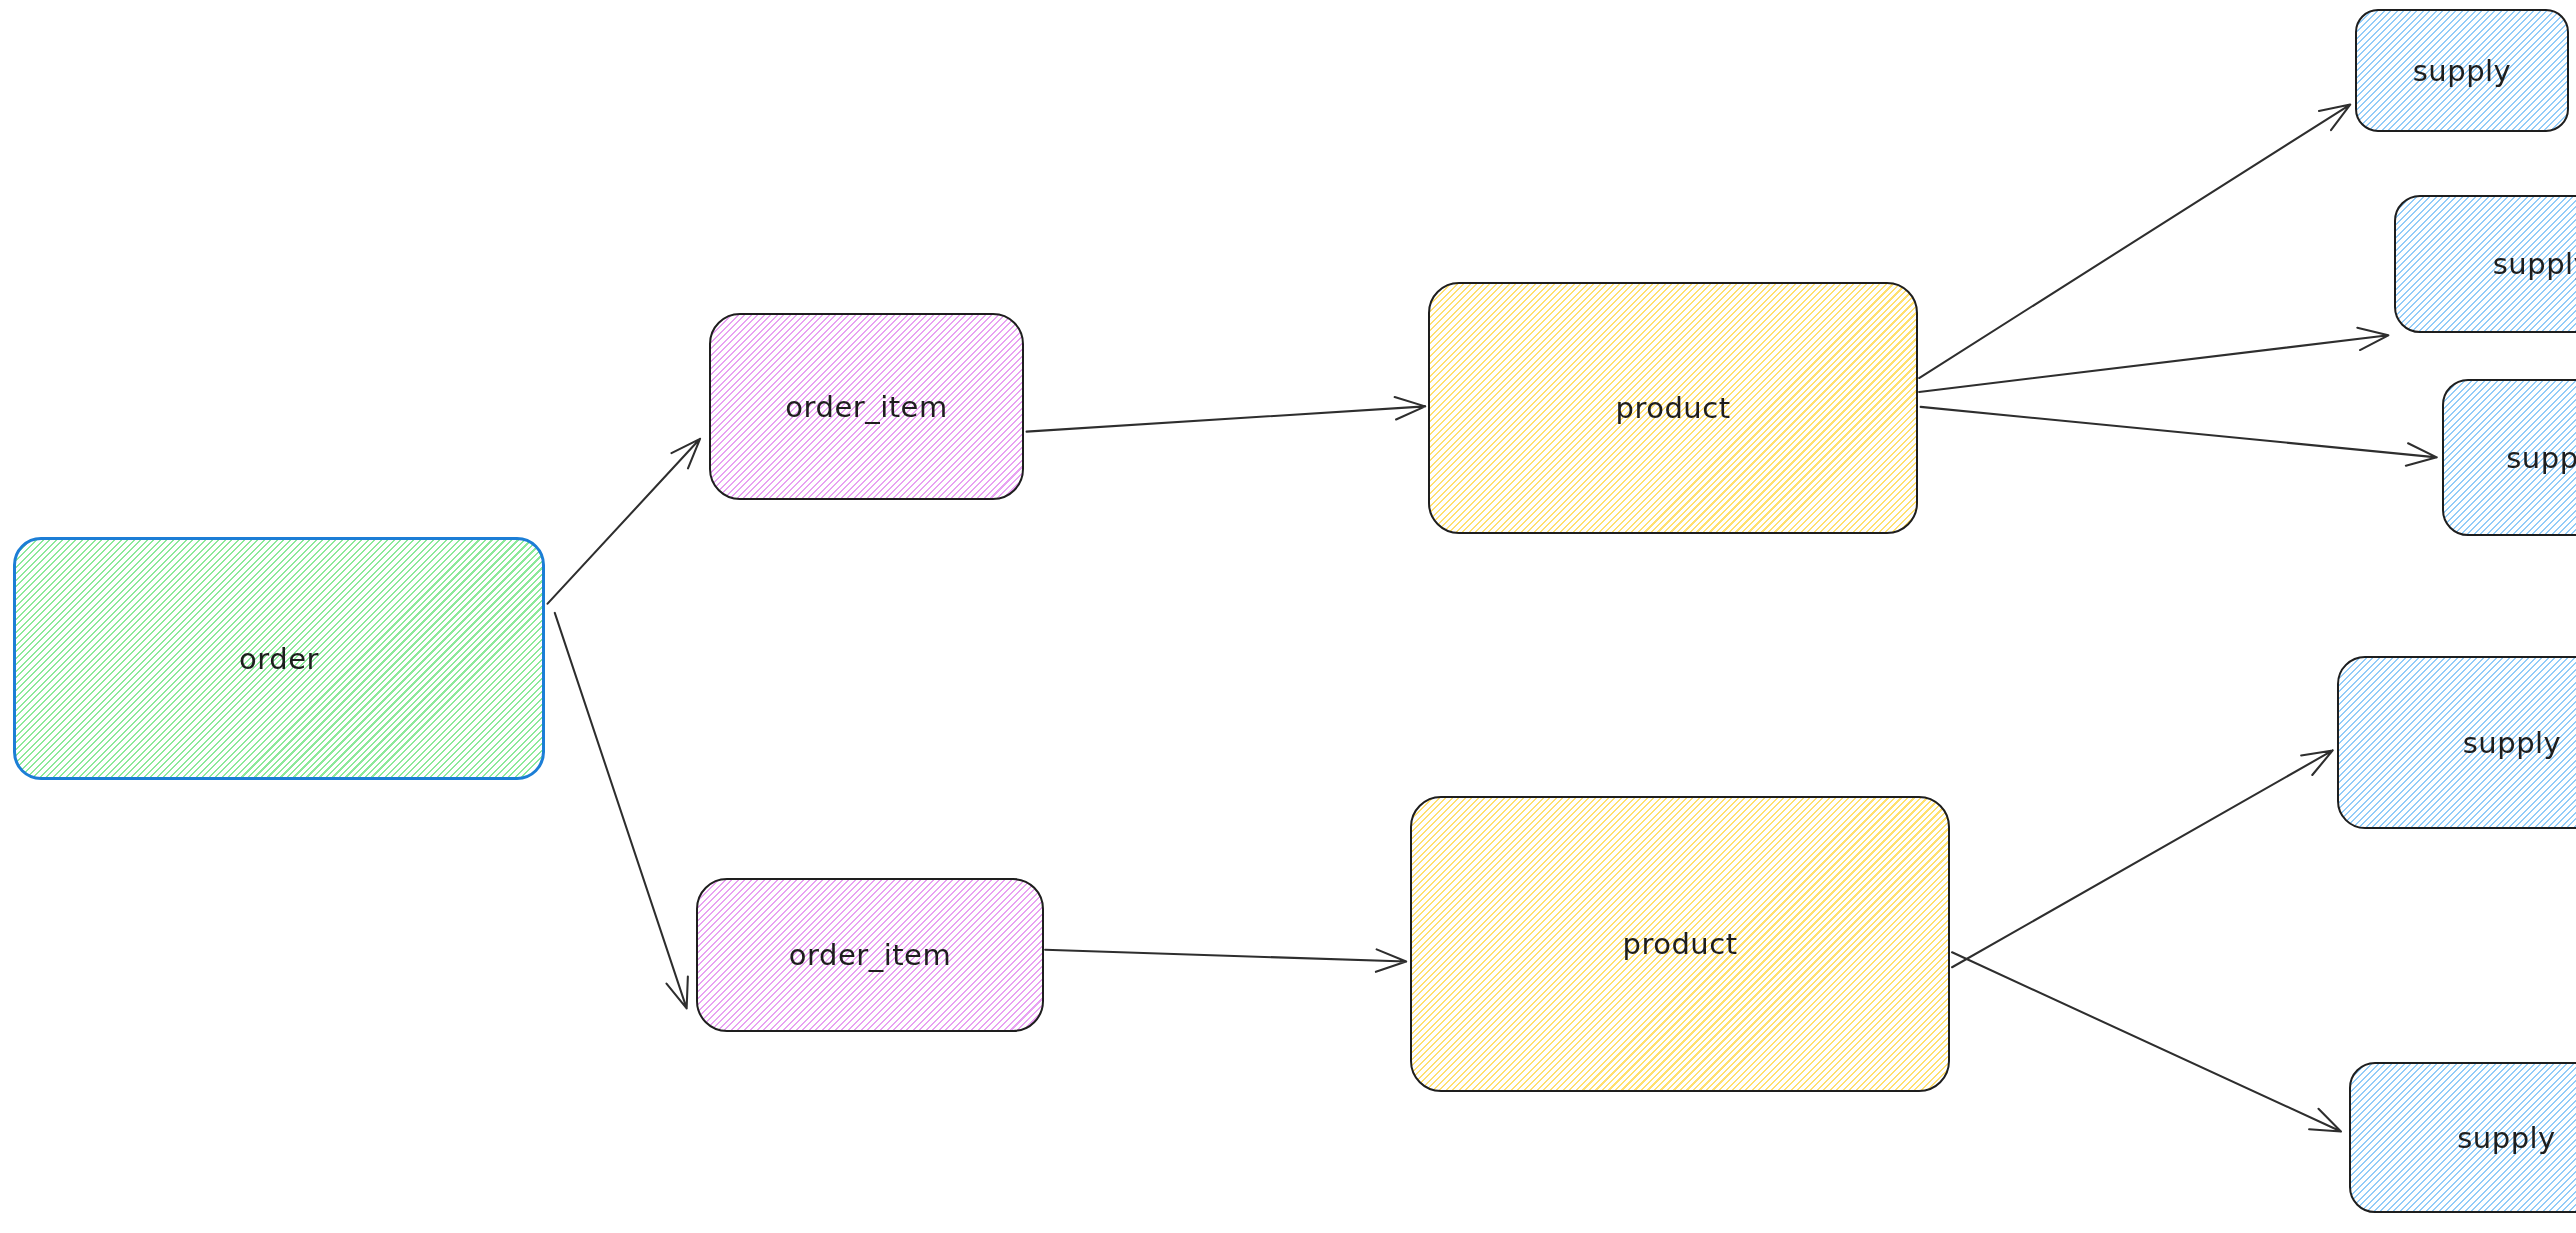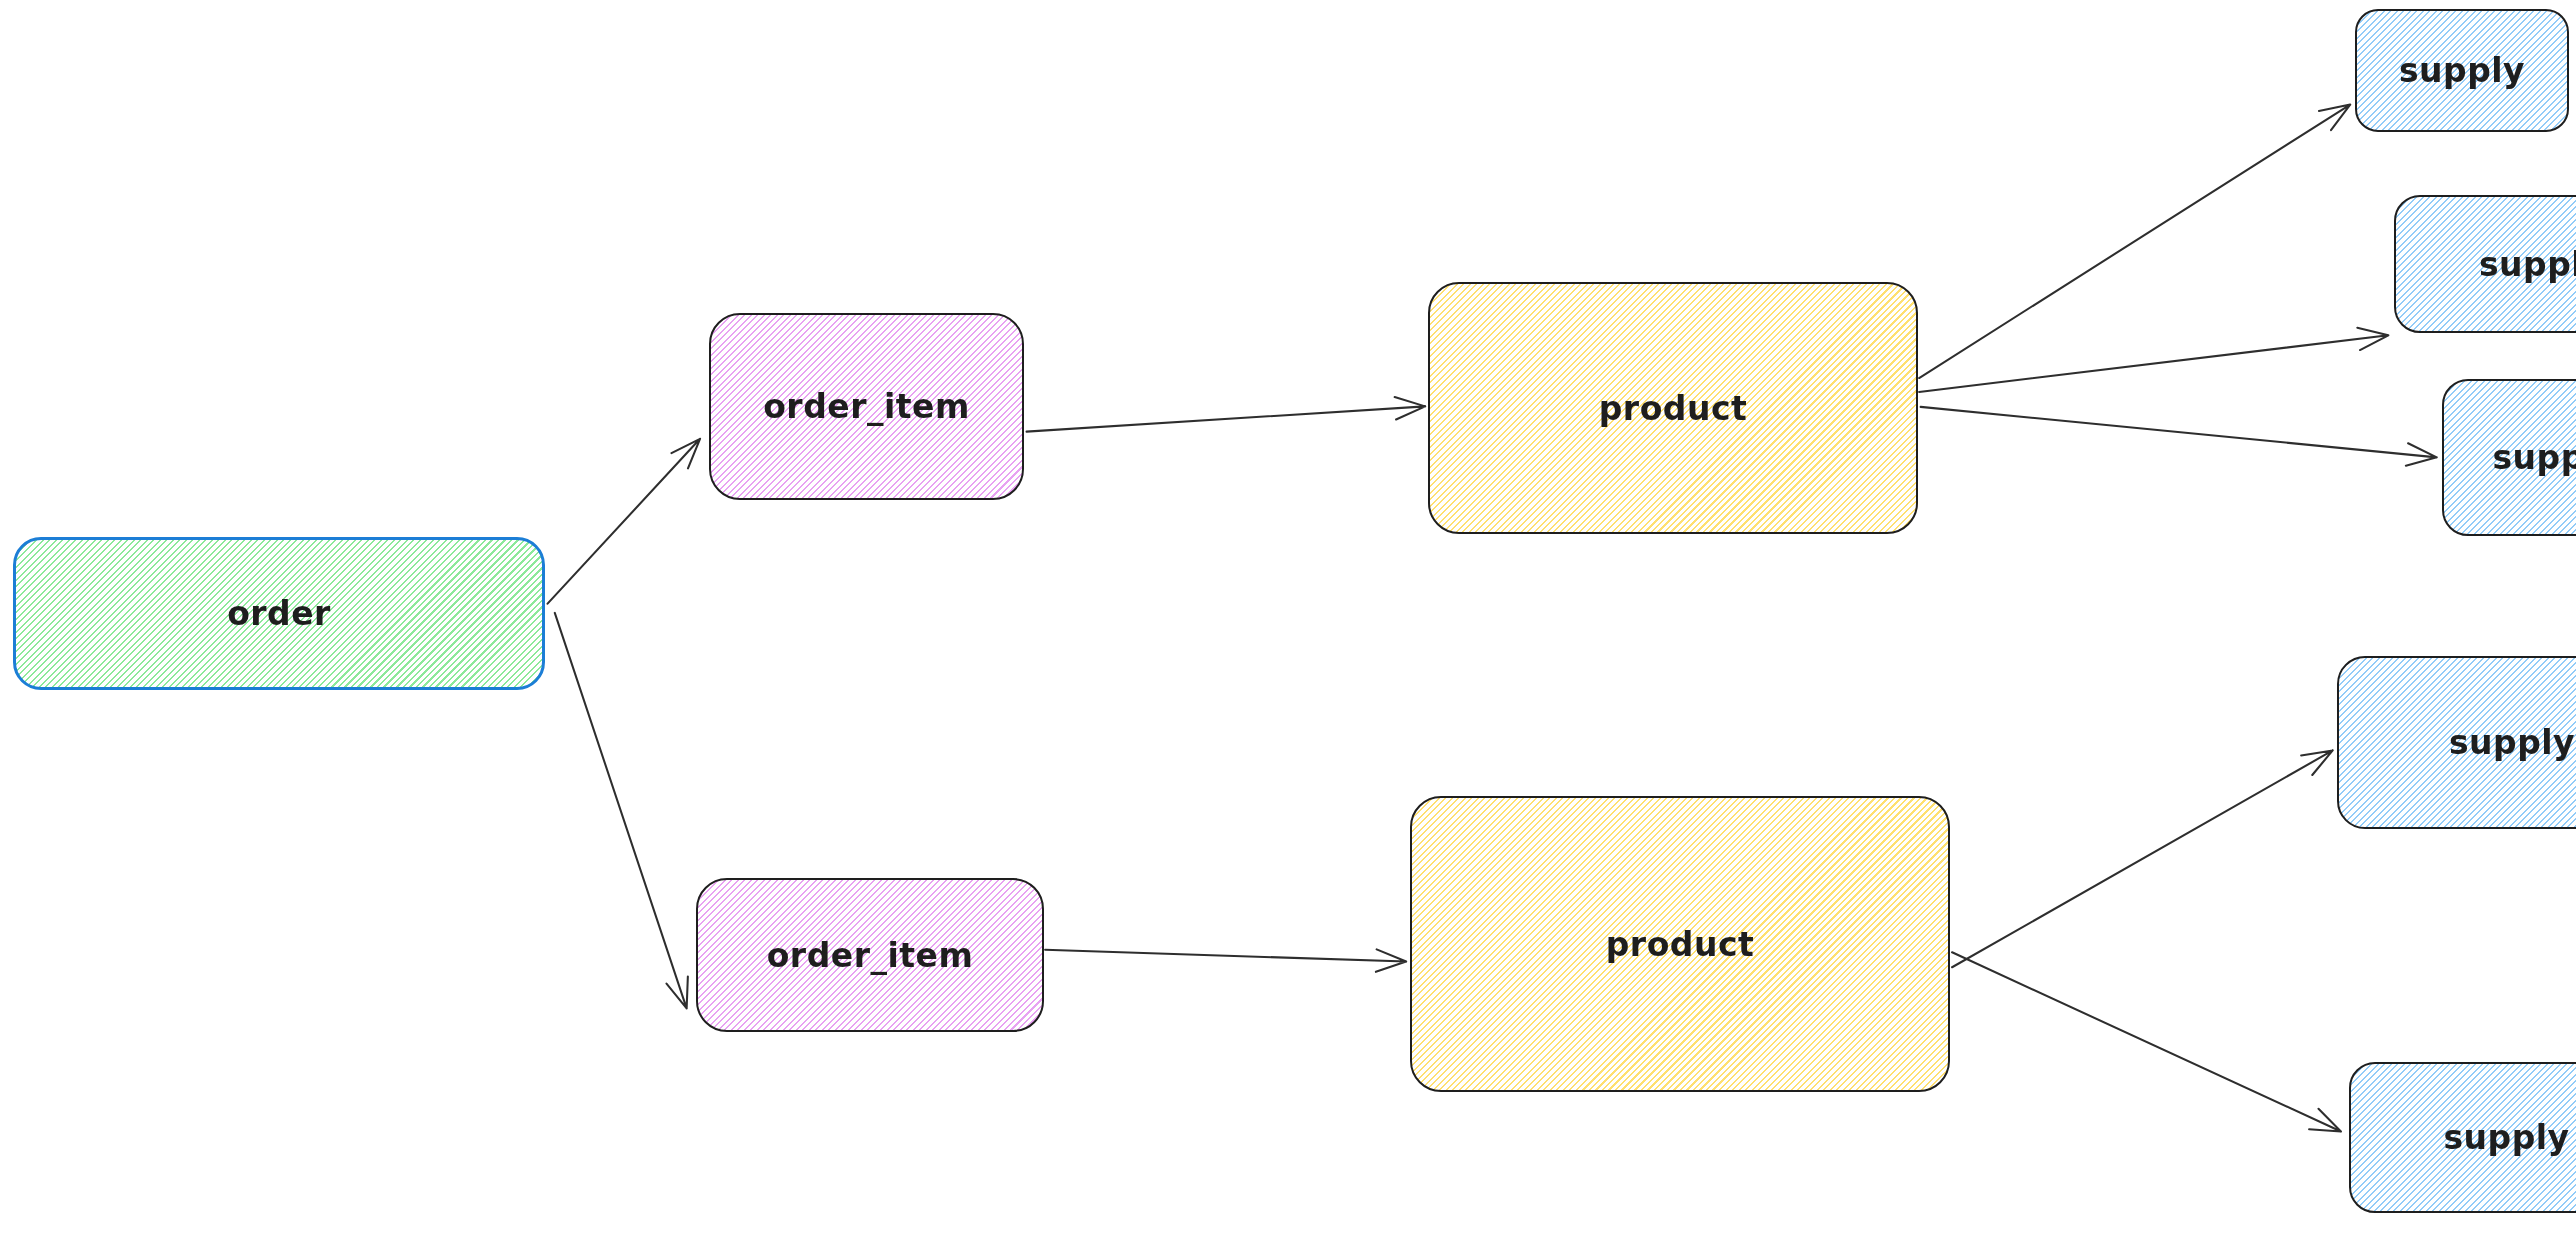--- a/index.html
+++ b/index.html
@@ -13,22 +13,22 @@
   #nodes-layer{position:absolute;left:0;top:0;width:100%;height:100%;}
   .node{
     position:absolute;
     box-sizing:border-box;
     display:flex;
     align-items:center;
     justify-content:center;
     background-color:#ffffff;
   }
   .node-label{
-    font-size:33px;
-    font-weight:700;
+    font-size:29px;
+    font-weight:400;
     color:#1e1e1e;
     letter-spacing:0.5px;
     white-space:nowrap;
     user-select:none;
   }
 </style>
 </head>
 <body>
 
 <div class="canvas" style="width: 2700px; height: 1233px; background-color: rgb(255, 255, 255);">
@@ -55,21 +55,21 @@
         <path d="M 3728 790 L 4730 888 M 4674.375951140847 860.6145076999775 L 4730 888 M 4670.123947532648 904.0890752042168 L 4730 888" fill="none" stroke="#2e2e2e" stroke-width="4" stroke-linecap="round" stroke-linejoin="round"></path>
       </g>
       <g>
         <path d="M 3789 1878 L 4528 1457 M 4466.770652849035 1466.745103768901 L 4528 1457 M 4488.393198072333 1504.7001178306987 L 4528 1457" fill="none" stroke="#2e2e2e" stroke-width="4" stroke-linecap="round" stroke-linejoin="round"></path>
       </g>
       <g>
         <path d="M 3789 1849 L 4544 2197 M 4500.445512068408 2152.8751024815156 L 4544 2197 M 4482.16020536723 2192.545810985507 L 4544 2197" fill="none" stroke="#2e2e2e" stroke-width="4" stroke-linecap="round" stroke-linejoin="round"></path>
       </g>
     </svg>
   <div id="nodes-layer">
-      <div class="node" style="left: 13px; top: 537px; width: 532px; height: 153px; border-radius: 28px; border: 3.1px solid rgb(28, 126, 214); background-image: repeating-linear-gradient(135deg, rgb(140, 233, 154) 0px, rgb(140, 233, 154) 1.5px, transparent 1.5px, transparent 4.6px);">
+      <div class="node" style="left: 13px; top: 537px; width: 532px; height: 243px; border-radius: 28px; border: 3.1px solid rgb(28, 126, 214); background-image: repeating-linear-gradient(135deg, rgb(140, 233, 154) 0px, rgb(140, 233, 154) 1.5px, transparent 1.5px, transparent 4.6px);">
         <span class="node-label" style="color: rgb(30, 30, 30);">order</span>
       </div>
       <div class="node" style="left: 709px; top: 313px; width: 315px; height: 187px; border-radius: 31px; border: 2.1px solid rgb(30, 30, 30); background-image: repeating-linear-gradient(135deg, rgb(232, 162, 242) 0px, rgb(232, 162, 242) 1.5px, transparent 1.5px, transparent 4.6px);">
         <span class="node-label" style="color: rgb(30, 30, 30);">order_item</span>
       </div>
       <div class="node" style="left: 696px; top: 878px; width: 348px; height: 154px; border-radius: 31px; border: 2.1px solid rgb(30, 30, 30); background-image: repeating-linear-gradient(135deg, rgb(232, 162, 242) 0px, rgb(232, 162, 242) 1.5px, transparent 1.5px, transparent 4.6px);">
         <span class="node-label" style="color: rgb(30, 30, 30);">order_item</span>
       </div>
       <div class="node" style="left: 1428px; top: 282px; width: 490px; height: 252px; border-radius: 31px; border: 2.1px solid rgb(30, 30, 30); background-image: repeating-linear-gradient(135deg, rgb(255, 224, 112) 0px, rgb(255, 224, 112) 1.5px, transparent 1.5px, transparent 4.6px);">
         <span class="node-label" style="color: rgb(30, 30, 30);">product</span>

